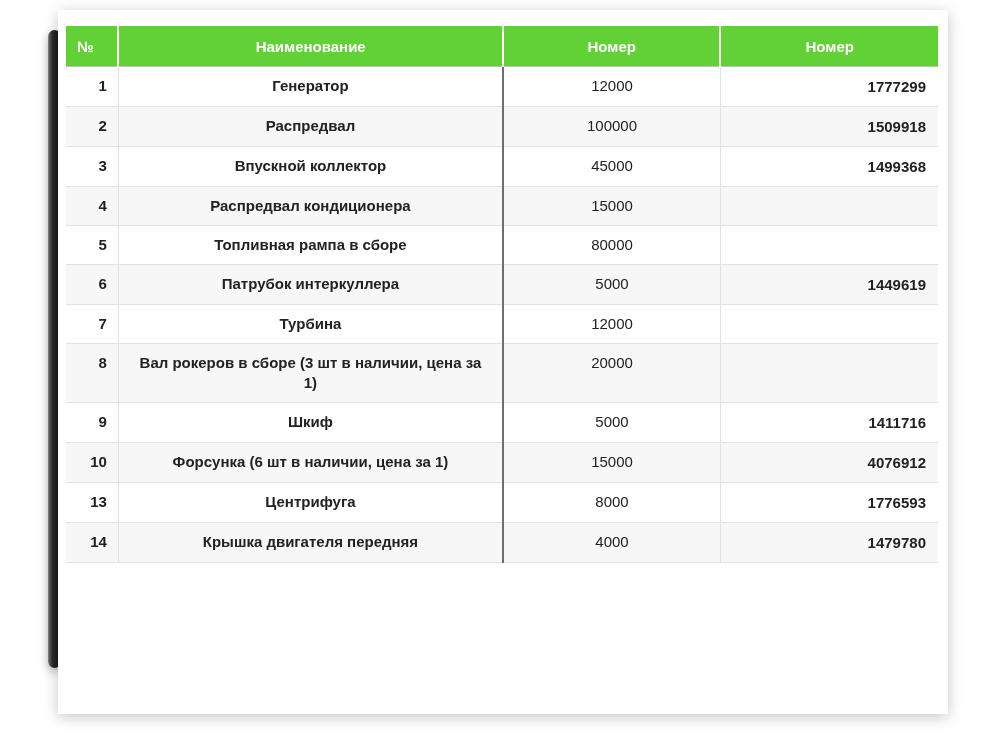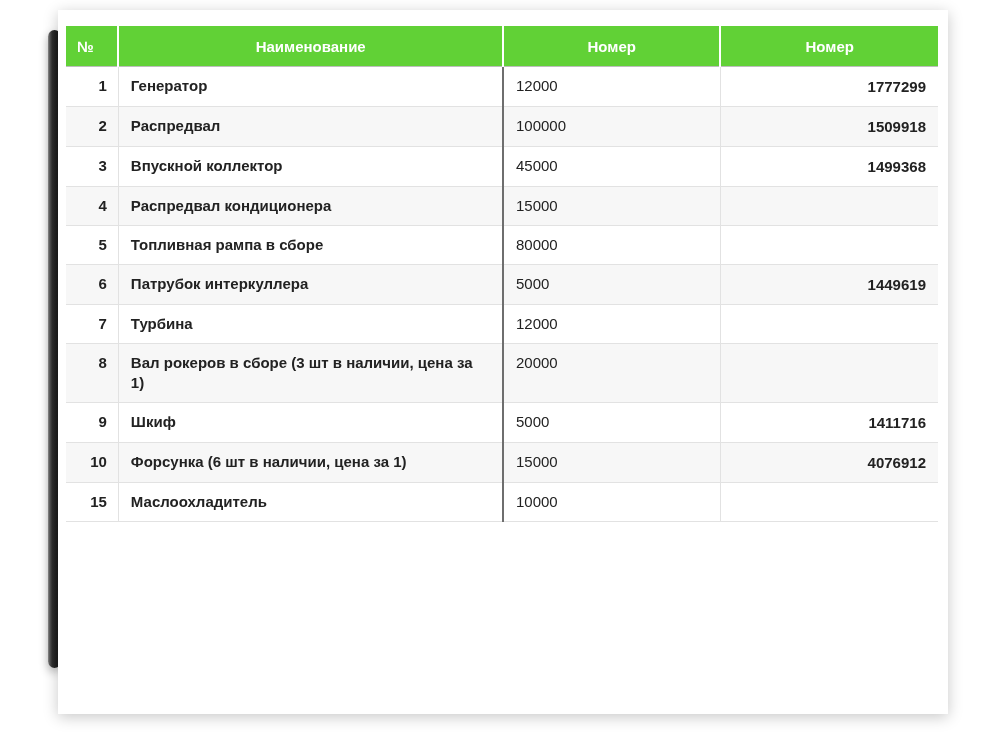--- a/index.html
+++ b/index.html
@@ -97,27 +97,27 @@
 
   tbody tr:nth-child(even) td { background: #f7f7f7; }
 
   td.c-num-cell {
     text-align: right;
     font-weight: bold;
     padding-right: 11px;
     padding-left: 4px;
   }
   td.c-name-cell {
-    text-align: left;
+    text-align: center;
     font-weight: bold;
     
     border-right: 2px solid #6e6e6e;
   }
   td.c-price-cell {
-    text-align: left;
+    text-align: center;
     font-weight: normal;
   }
   td.c-code-cell {
     text-align: right;
     font-weight: bold;
     line-height: 21px;
   }
   td.c-code-cell.wrapped { text-align: center; }
 
   
@@ -205,24 +205,30 @@
               <td class="c-price-cell">5000</td>
               <td class="c-code-cell">1411716</td>
             </tr>
             <tr>
               <td class="c-num-cell">10</td>
               <td class="c-name-cell">Форсунка (6 шт в наличии, цена за 1)</td>
               <td class="c-price-cell">15000</td>
               <td class="c-code-cell">4076912</td>
             </tr>
             <tr>
-              <td class="c-num-cell">15</td>
-              <td class="c-name-cell">Маслоохладитель</td>
-              <td class="c-price-cell">10000</td>
-              <td class="c-code-cell"></td>
+              <td class="c-num-cell">13</td>
+              <td class="c-name-cell">Центрифуга</td>
+              <td class="c-price-cell">8000</td>
+              <td class="c-code-cell">1776593</td>
+            </tr>
+            <tr>
+              <td class="c-num-cell">14</td>
+              <td class="c-name-cell">Крышка двигателя передняя</td>
+              <td class="c-price-cell">4000</td>
+              <td class="c-code-cell">1479780</td>
             </tr>
           </tbody>
       </table>
 
     </div>
   </div>
 
 </div>
 
 </body></html>

